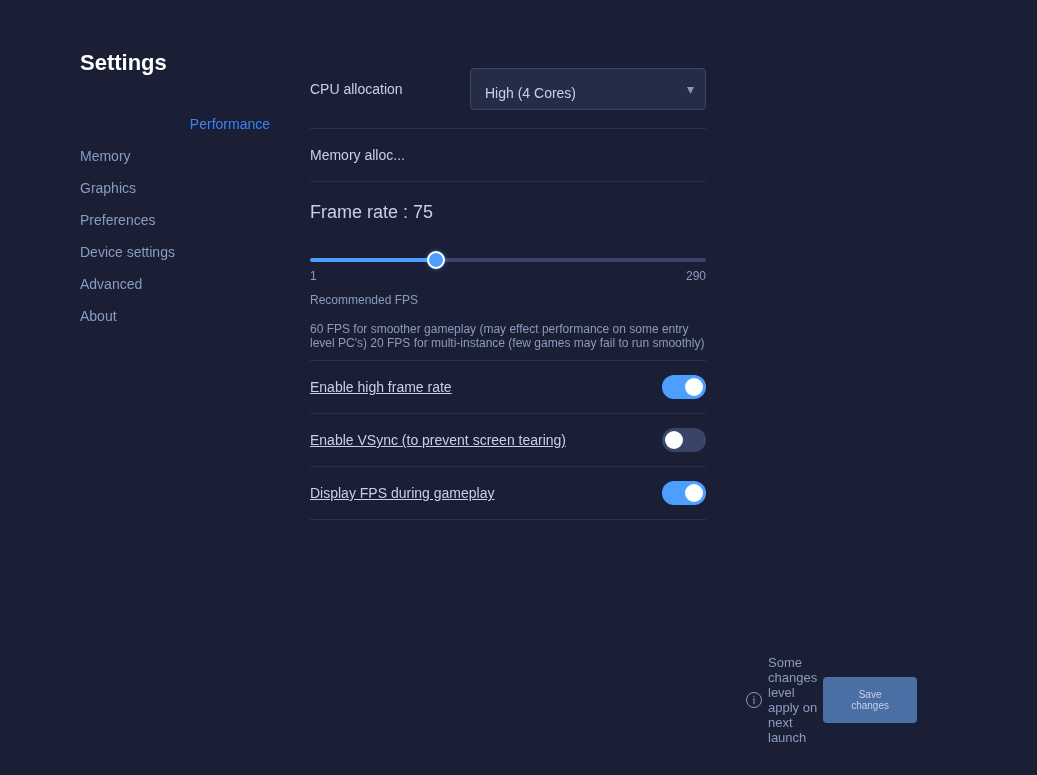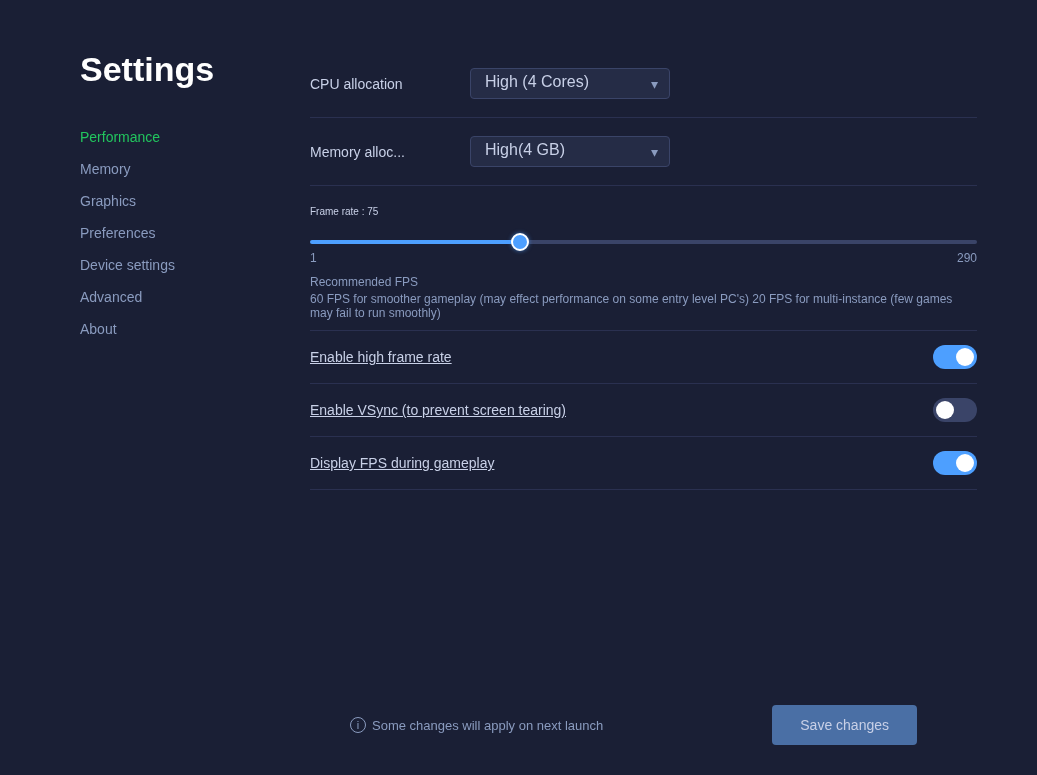--- a/index.html
+++ b/index.html
@@ -25,43 +25,43 @@
 
     
     .sidebar {
       width: 190px;
       flex-shrink: 0;
       padding-top: 10px;
     }
 
     .sidebar-title {
       color: #ffffff;
-      font-size: 34px;
+      font-size: 22px;
       font-weight: 600;
       margin-bottom: 32px;
     }
 
     .sidebar-item {
       padding: 8px 0;
       cursor: pointer;
       color: #8a9bbf;
       font-size: 14px;
       transition: color 0.2s;
     }
 
     .sidebar-item.active {
-      color: #22c55e;
+      color: #3b82f6;
+      text-align: right;
     }
 
     
     .main-content {
       flex: 1;
       padding: 10px 60px 0 40px;
       display: flex;
-      flex-direction: column;
     }
 
     .settings-panel {
       flex: 1;
     }
 
     
     .setting-row {
       display: flex;
       align-items: center;
@@ -78,27 +78,27 @@
       color: #c8d0e7;
       font-size: 14px;
       flex-shrink: 0;
     }
 
     
     .dropdown {
       background-color: #252c46;
       border: 1px solid #3a4468;
       color: #c8d0e7;
-      padding: 4px 36px 8px 14px;
+      padding: 16px 36px 8px 14px;
       border-radius: 4px;
-      font-size: 16px;
+      font-size: 14px;
       appearance: none;
       -webkit-appearance: none;
       cursor: pointer;
-      width: 200px;
+      width: 236px;
       position: relative;
       outline: none;
     }
 
     .dropdown-wrapper {
       position: relative;
       display: inline-block;
     }
 
     .dropdown-wrapper::after {
@@ -112,22 +112,22 @@
     }
 
     
     .framerate-section {
       padding: 20px 0 10px 0;
       border-bottom: 1px solid #2a3050;
     }
 
     .framerate-label {
       color: #c8d0e7;
-      font-size: 10px;
-      margin-bottom: 14px;
+      font-size: 18px;
+      margin-bottom: 26px;
     }
 
     .slider-container {
       position: relative;
       width: 100%;
       margin-bottom: 4px;
     }
 
     input[type=range] {
       -webkit-appearance: none;
@@ -161,21 +161,21 @@
     }
 
     .recommended-fps {
       margin-top: 10px;
       color: #8a9bbf;
       font-size: 12px;
     }
 
     .recommended-fps-title {
       color: #8a9bbf;
-      margin-bottom: 3px;
+      margin-bottom: 15px;
     }
 
     
     .toggle-row {
       display: flex;
       align-items: center;
       justify-content: space-between;
       padding: 14px 0;
       border-bottom: 1px solid #2a3050;
       text-decoration: underline;
@@ -264,21 +264,21 @@
       color: #8a9bbf;
       flex-shrink: 0;
     }
 
     .save-button {
       background-color: #4a6fa5;
       color: #c8d0e7;
       border: none;
       padding: 12px 28px;
       border-radius: 4px;
-      font-size: 14px;
+      font-size: 10px;
       cursor: pointer;
       transition: background 0.2s;
     }
   </style>
 </head>
 <body>
 
 <div class="app-container">
 
   <div class="sidebar">
@@ -317,28 +317,20 @@
             <option>Low (1 Core)</option>
             <option>Medium (2 Cores)</option>
             <option selected="">High (4 Cores)</option>
             <option>Ultra (8 Cores)</option>
           </select>
         </div>
       </div>
 
       <div class="setting-row">
         <span class="setting-label">Memory alloc...</span>
-        <div class="dropdown-wrapper">
-          <select class="dropdown">
-            <option>Low(1 GB)</option>
-            <option>Medium(2 GB)</option>
-            <option selected="">High(4 GB)</option>
-            <option>Ultra(8 GB)</option>
-          </select>
-        </div>
       </div>
 
       <div class="framerate-section">
         <div class="framerate-label">Frame rate : 75</div>
         <div class="slider-container">
           <input type="range" min="1" max="240" value="75" style="background: linear-gradient(to right, rgb(77, 159, 255) 0%, rgb(77, 159, 255) 31%, rgb(58, 68, 104) 31%, rgb(58, 68, 104) 100%);">
         </div>
         <div class="slider-range-labels">
           <span>1</span>
           <span>290</span>
@@ -371,18 +363,18 @@
           <input type="checkbox" checked="" style="">
           <span class="toggle-slider on"></span>
         </label>
       </div>
 
     </div>
 
     <div class="footer">
       <div class="footer-note">
         <span class="info-icon">i</span>
-        <span>Some changes will apply on next launch</span>
+        <span>Some changes level apply on next launch</span>
       </div>
       <button class="save-button">Save changes</button>
     </div>
   </div>
 </div>
 
 </body></html>

